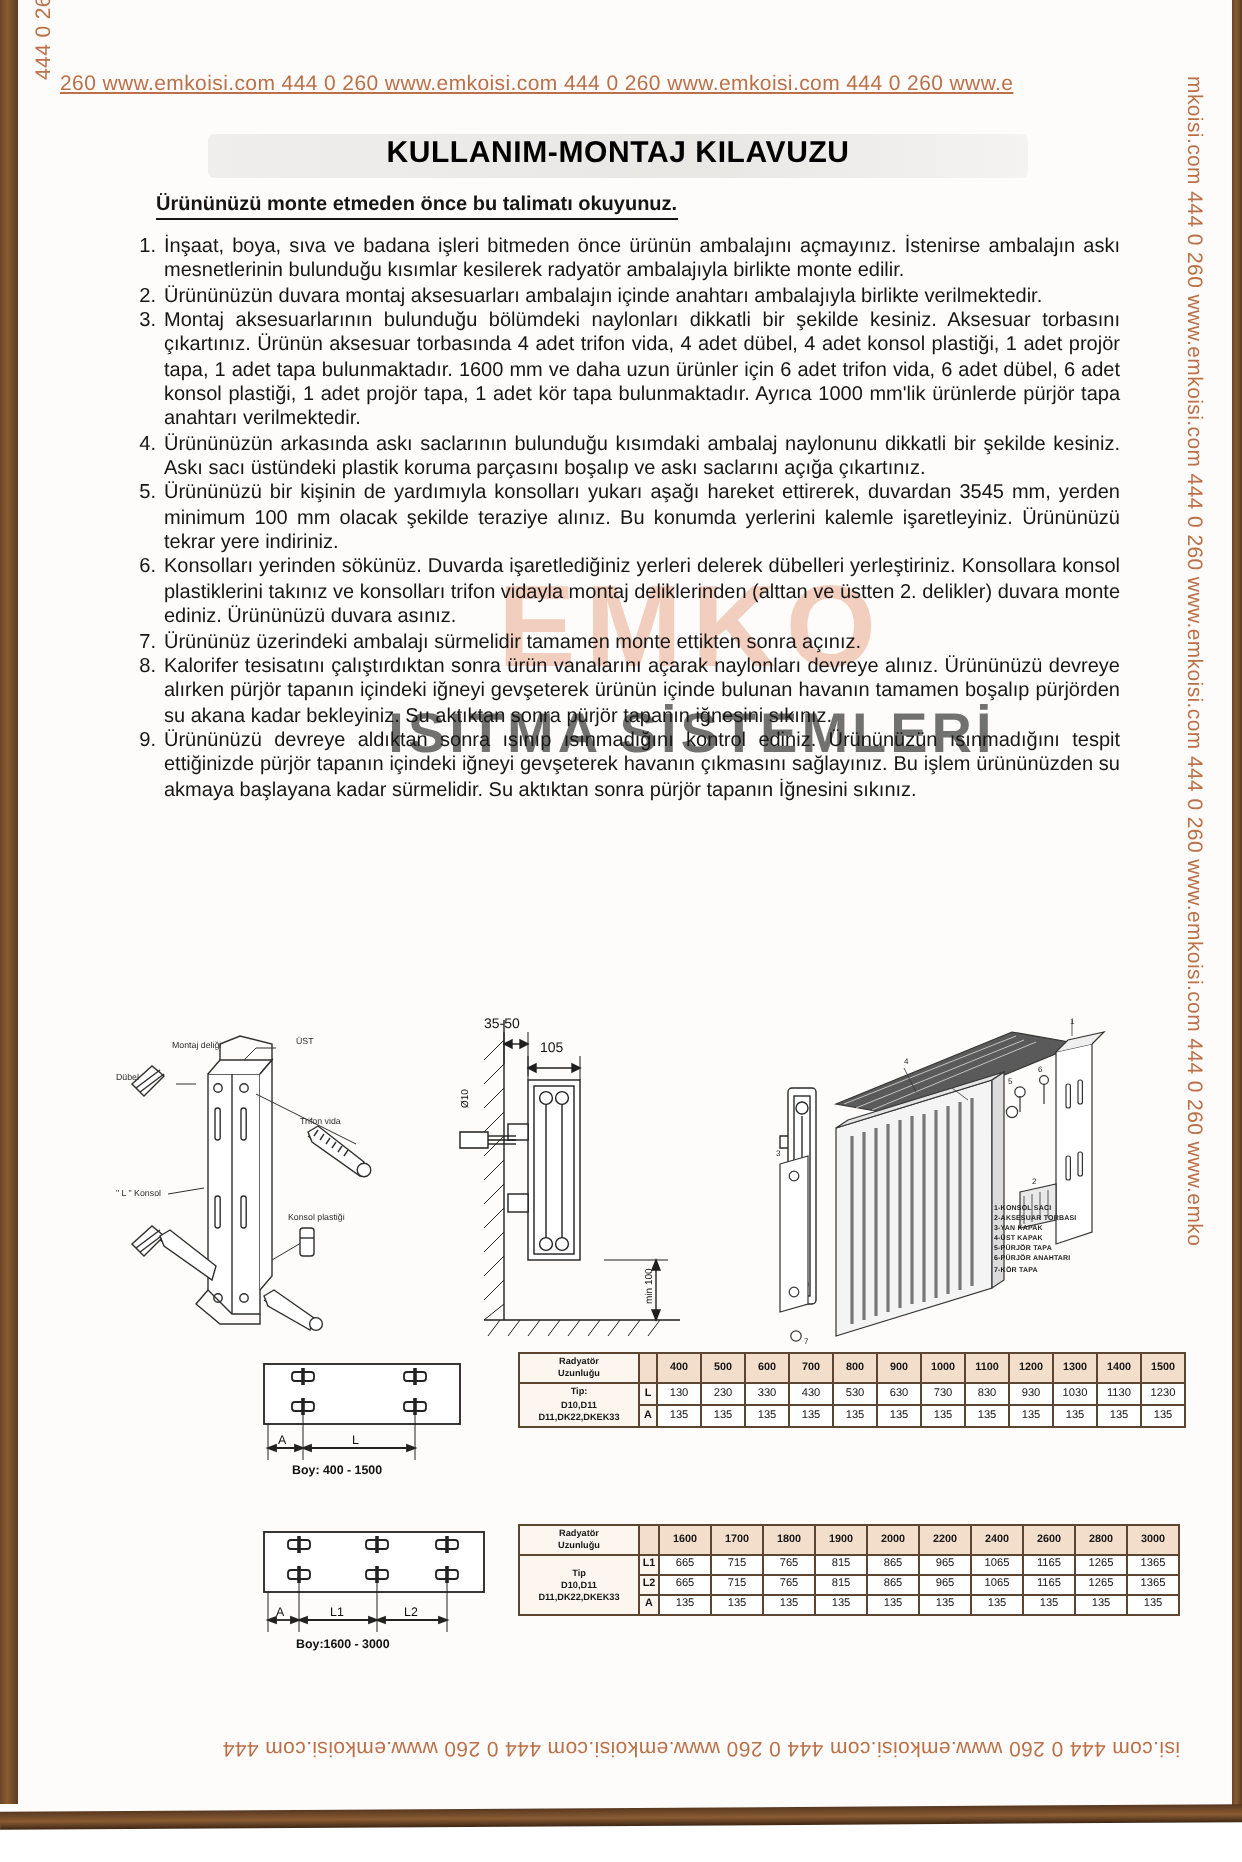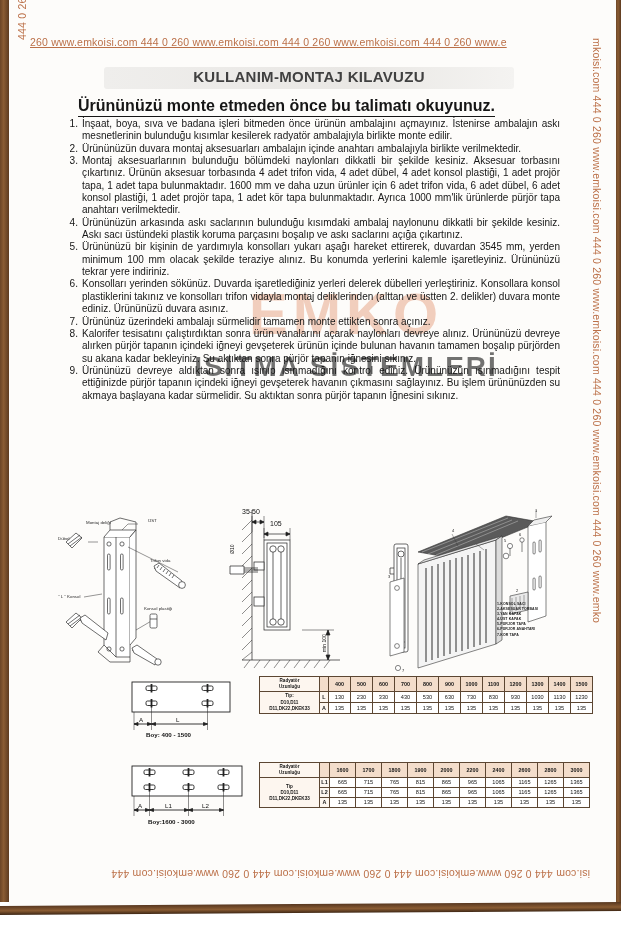--- a/index.html
+++ b/index.html
@@ -89,30 +89,30 @@
     left: 104px; top: 67px; width: 410px; height: 22px;
     background: linear-gradient(90deg,#efeeec 0%,#e9e7e4 60%,#f4f3f1 100%);
     border-radius: 3px;
     z-index: 2;
   }
   .title-text {
     position: absolute;
     left: 104px; top: 68px; width: 410px;
     text-align: center;
     font-size: 15px; font-weight: bold;
-    color: #404040;
+    color: #000000;
     letter-spacing: .3px;
     z-index: 3;
   }
 
   
   .intro {
     position: absolute;
     left: 78px; top: 97px;
-    font-size: 16px; font-weight: bold;
+    font-size: 10px; font-weight: bold;
     color: #161616;
     border-bottom: 1.3px solid #161616;
     padding-bottom: 1px;
     z-index: 3;
   }
 
   
   .steps {
     position: absolute;
     left: 66px; top: 118px; width: 494px;

